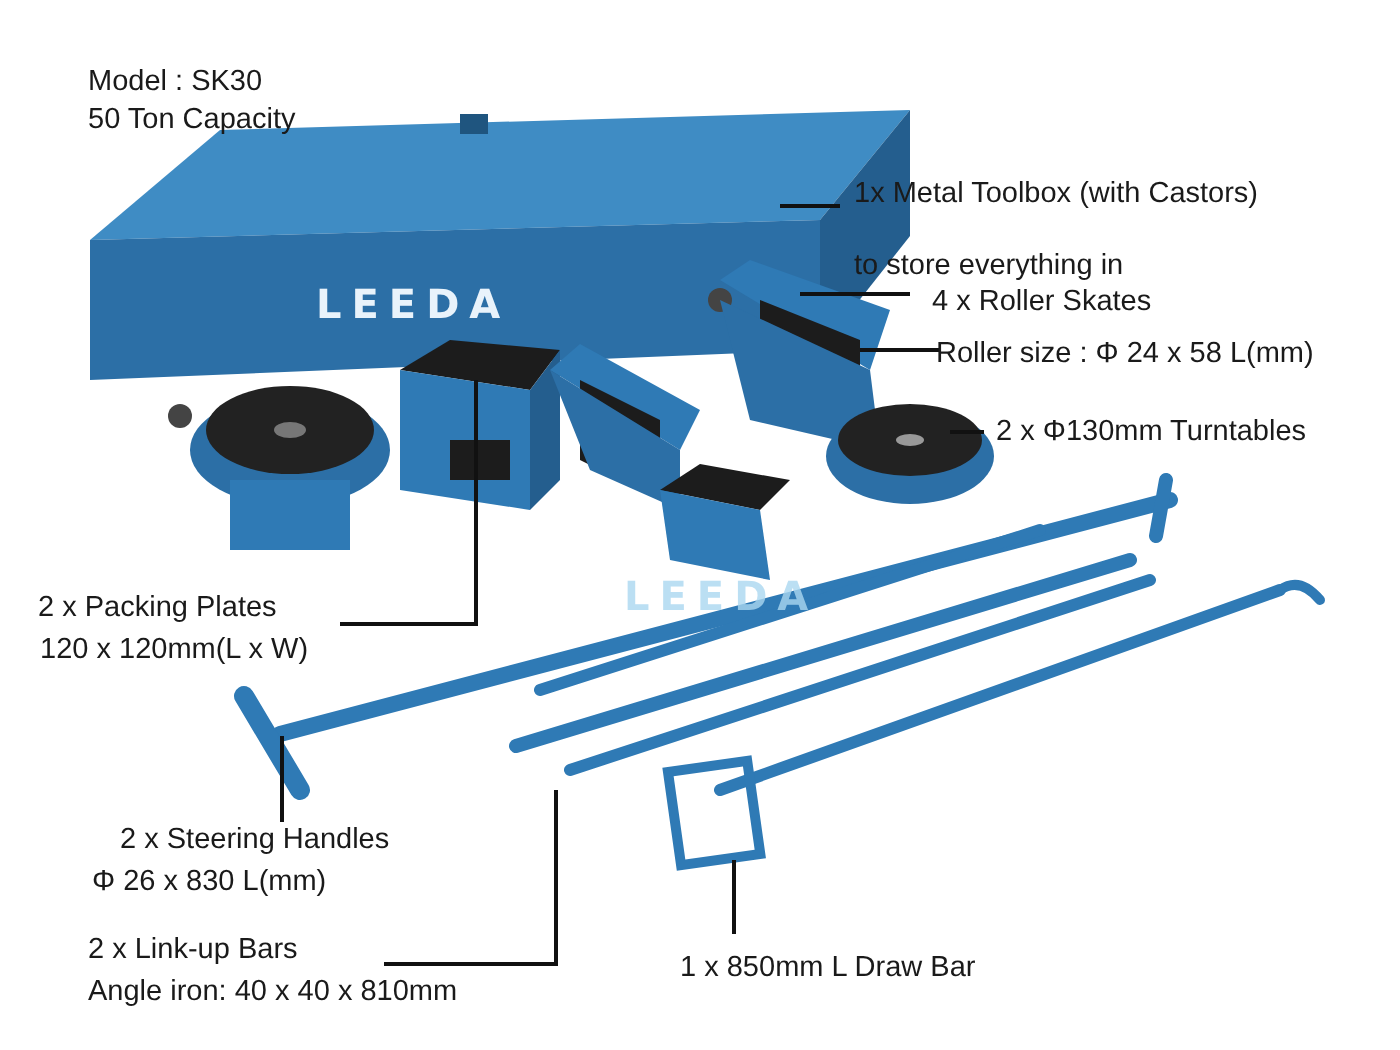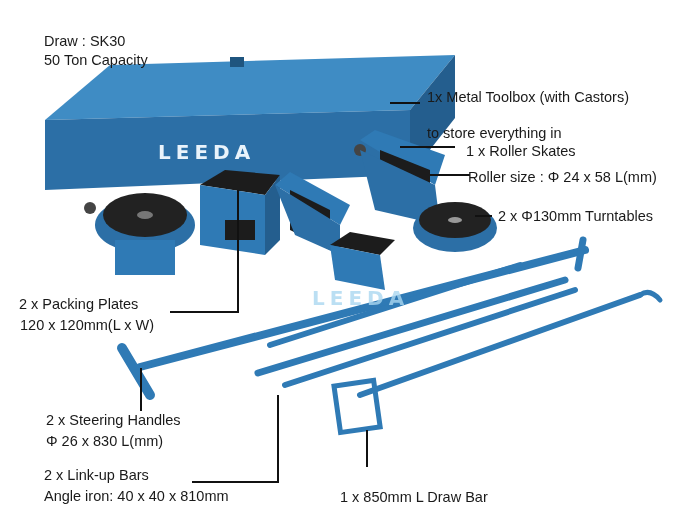--- a/index.html
+++ b/index.html
@@ -86,32 +86,32 @@
     <polyline points="238,190 238,312 170,312"></polyline>
     <line x1="141" y1="368" x2="141" y2="411"></line>
     <polyline points="192,482 278,482 278,395"></polyline>
     <line x1="367" y1="430" x2="367" y2="467"></line>
   </g>
 </svg>
 
 <div class="wm" style="left:158px;top:140px;">LEEDA</div>
 <div class="wm wm2" style="left:312px;top:286px;">LEEDA</div>
 
-<div class="lbl" style="left:44px;top:32px;">Draw : SK30</div>
+<div class="lbl" style="left:44px;top:32px;">Model : SK30</div>
 <div class="lbl" style="left:44px;top:51px;">50 Ton Capacity</div>
 
 <div class="lbl" style="left:427px;top:88px;">1x Metal Toolbox (with Castors)</div>
 <div class="lbl" style="left:427px;top:124px;">to store everything in</div>
 
-<div class="lbl" style="left:466px;top:142px;">1 x Roller Skates</div>
+<div class="lbl" style="left:466px;top:142px;">4 x Roller Skates</div>
 <div class="lbl" style="left:468px;top:168px;">Roller size : Φ 24 x 58 L(mm)</div>
 <div class="lbl" style="left:498px;top:207px;">2 x Φ130mm Turntables</div>
 
 <div class="lbl" style="left:19px;top:295px;">2 x Packing Plates</div>
 <div class="lbl" style="left:20px;top:316px;text-align:center;">120 x 120mm(L x W)</div>
 
-<div class="lbl" style="left:46px;top:411px;">2 x Steering Handles</div>
+<div class="lbl" style="left:60px;top:411px;">2 x Steering Handles</div>
 <div class="lbl" style="left:46px;top:432px;">Φ 26 x 830 L(mm)</div>
 
 <div class="lbl" style="left:44px;top:466px;">2 x Link-up Bars</div>
 <div class="lbl" style="left:44px;top:487px;">Angle iron: 40 x 40 x 810mm</div>
 
-<div class="lbl" style="left:340px;top:475px;margin-top:13px;">1 x 850mm L Draw Bar</div>
+<div class="lbl" style="left:340px;top:475px;">1 x 850mm L Draw Bar</div>
 
 </body></html>

